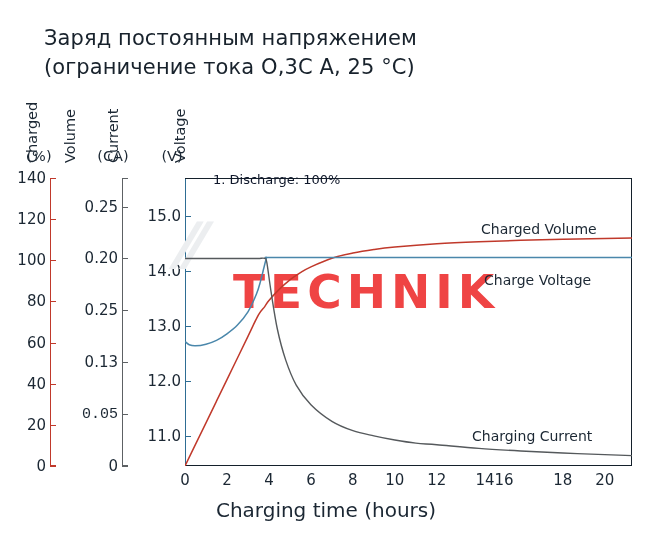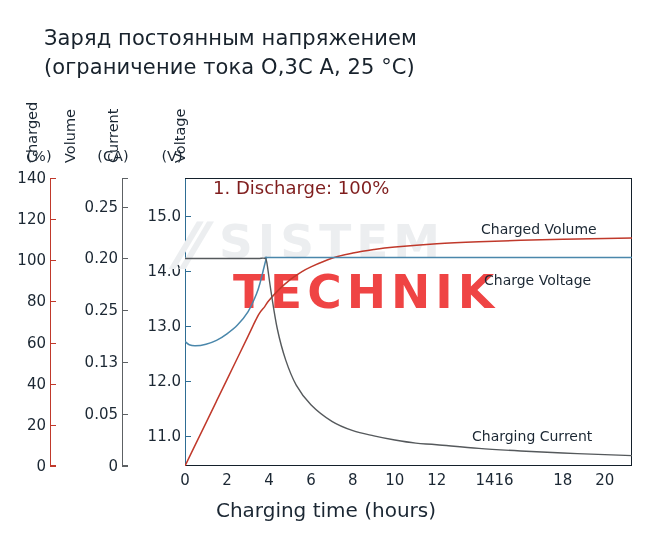--- a/index.html
+++ b/index.html
@@ -140,24 +140,24 @@
     top: 10px;
     font-size: 62px;
     font-weight: 700;
     color: #eceef0;
   }
 
   
   #annotation {
     position: absolute;
     left: 213px;
-    top: 180px;
-    font-size: 18px;
+    top: 172px;
+    font-size: 13px;
     line-height: 16.6px;
-    color: #7f1d1d;
+    color: #0f172a;
     white-space: nowrap;
   }
   #annotation div { display: block; }
 
   
   .curve-label {
     position: absolute;
     font-size: 14px;
     color: #1b2733;
     white-space: nowrap;
@@ -222,21 +222,21 @@
     <div class="vlabel" style="left: -44px; width: 90px; top: 178px;">140</div>
   </div>
 
 <div class="vaxis" style="left:122px; top:178px; height:288px; border-color:#5d6164;"></div>
 <div class="vaxis-cap" style="left:122px; top:178px; border-color:#5d6164;"></div>
 <div class="vaxis-cap" style="left:122px; top:465px; border-color:#5d6164;"></div>
 <div id="current-ticks">
     <div class="vtick" style="left: 122px; top: 466px; border-color: rgb(93, 97, 100);"></div>
     <div class="vlabel" style="left: 28px; width: 90px; top: 466px;">0</div>
     <div class="vtick" style="left: 122px; top: 414.108px; border-color: rgb(93, 97, 100);"></div>
-    <div class="vlabel" style="left: 28px; width: 90px; top: 414.108px;">0.05</div>
+    <div class="vlabel" style="left: 28px; width: 90px; top: 414.108px; font-family: Liberation Mono, monospace;">0.05</div>
     <div class="vtick" style="left: 122px; top: 362.216px; border-color: rgb(93, 97, 100);"></div>
     <div class="vlabel" style="left: 28px; width: 90px; top: 362.216px;">0.13</div>
     <div class="vtick" style="left: 122px; top: 310.324px; border-color: rgb(93, 97, 100);"></div>
     <div class="vlabel" style="left: 28px; width: 90px; top: 310.324px;">0.25</div>
     <div class="vtick" style="left: 122px; top: 258.432px; border-color: rgb(93, 97, 100);"></div>
     <div class="vlabel" style="left: 28px; width: 90px; top: 258.432px;">0.20</div>
     <div class="vtick" style="left: 122px; top: 206.541px; border-color: rgb(93, 97, 100);"></div>
     <div class="vlabel" style="left: 28px; width: 90px; top: 206.541px;">0.25</div>
   </div>
 
@@ -251,21 +251,20 @@
     <div class="vtick" style="left: 185px; top: 271.257px; border-color: rgb(46, 109, 147);"></div>
     <div class="vlabel" style="left: 91px; width: 90px; top: 271.257px;">14.0</div>
     <div class="vtick" style="left: 185px; top: 216.4px; border-color: rgb(46, 109, 147);"></div>
     <div class="vlabel" style="left: 91px; width: 90px; top: 216.4px;">15.0</div>
   </div>
 
 <div id="plot-frame"></div>
 
 <div id="watermark">
   <div class="wm-slash">⁄⁄</div>
-  <div class="wm-line1">SISTEM</div>
   <div class="wm-line2">TECHNIK</div>
 </div>
 
 <svg id="plot-svg" viewBox="0 0 447 288" preserveAspectRatio="none">
   <path id="curve-volume" fill="none" stroke="#c0392b" stroke-width="1.5" d="M0.00,288.00C1.75,284.40 7.00,273.60 10.49,266.40C13.99,259.20 17.49,252.00 20.99,244.80C24.48,237.60 27.98,230.40 31.48,223.20C34.98,216.00 38.47,208.80 41.97,201.60C45.47,194.40 48.97,187.20 52.46,180.00C55.96,172.80 59.46,165.60 62.96,158.40C66.46,151.20 70.65,141.77 73.45,136.80C76.25,131.83 78.00,130.97 79.75,128.57C81.50,126.17 81.50,125.31 83.94,122.40C86.39,119.49 90.94,114.51 94.44,111.09C97.93,107.66 101.43,104.57 104.93,101.83C108.43,99.09 111.92,96.79 115.42,94.63C118.92,92.47 120.67,91.27 125.92,88.87C131.16,86.47 139.91,82.53 146.90,80.23C153.90,77.93 160.89,76.53 167.89,75.09C174.88,73.65 181.88,72.58 188.87,71.59C195.87,70.59 199.37,70.08 209.86,69.12C220.35,68.16 237.84,66.72 251.83,65.83C265.82,64.94 279.81,64.35 293.80,63.77C307.79,63.19 321.78,62.74 335.77,62.33C349.77,61.92 363.76,61.61 377.75,61.30C391.74,60.99 408.18,60.69 419.72,60.48C431.26,60.27 442.45,60.14 447.00,60.07"></path>
   <path id="curve-voltage" fill="none" stroke="#4a87ab" stroke-width="1.5" d="M0.00,163.47C0.70,164.02 2.45,166.03 4.20,166.77C5.95,167.50 7.69,167.95 10.49,167.86C13.29,167.77 17.49,167.13 20.99,166.22C24.48,165.30 27.98,164.11 31.48,162.38C34.98,160.64 38.47,158.35 41.97,155.79C45.47,153.23 48.97,150.67 52.46,147.02C55.96,143.36 59.81,138.97 62.96,133.85C66.11,128.73 69.25,121.42 71.35,116.30C73.45,111.18 74.33,107.43 75.55,103.13C76.77,98.83 77.82,93.99 78.70,90.51C79.57,87.04 80.27,84.11 80.80,82.29C81.32,80.46 81.32,80.00 81.85,79.54C82.37,79.09 76.60,79.54 83.94,79.54C91.29,79.54 108.43,79.54 125.92,79.54C143.40,79.54 167.89,79.54 188.87,79.54C209.86,79.54 227.35,79.54 251.83,79.54C276.31,79.54 307.79,79.54 335.77,79.54C363.76,79.54 401.18,79.54 419.72,79.54C438.26,79.54 442.45,79.54 447.00,79.54"></path>
   <path id="curve-current" fill="none" stroke="#55595c" stroke-width="1.4" d="M0.00,80.43C3.50,80.43 13.99,80.43 20.99,80.43C27.98,80.43 34.98,80.43 41.97,80.43C48.97,80.43 57.71,80.43 62.96,80.43C68.20,80.43 70.65,80.43 73.45,80.43C76.25,80.43 78.35,79.74 79.75,80.43C81.15,81.12 80.80,79.05 81.85,84.58C82.89,90.12 84.29,102.57 86.04,113.64C87.79,124.71 89.89,139.59 92.34,151.01C94.79,162.42 97.58,172.80 100.73,182.14C103.88,191.48 107.03,199.61 111.23,207.05C115.42,214.49 119.97,220.71 125.92,226.77C131.86,232.82 139.91,239.05 146.90,243.37C153.90,247.70 160.89,250.29 167.89,252.71C174.88,255.14 181.88,256.35 188.87,257.90C195.87,259.46 202.86,260.84 209.86,262.05C216.85,263.26 223.85,264.39 230.85,265.17C237.84,265.95 241.34,265.86 251.83,266.72C262.32,267.59 279.81,269.32 293.80,270.36C307.79,271.39 321.78,272.17 335.77,272.95C349.77,273.73 363.76,274.42 377.75,275.03C391.74,275.63 408.18,276.15 419.72,276.58C431.26,277.02 442.45,277.45 447.00,277.62"></path>
 </svg>
 
 <div id="annotation">

